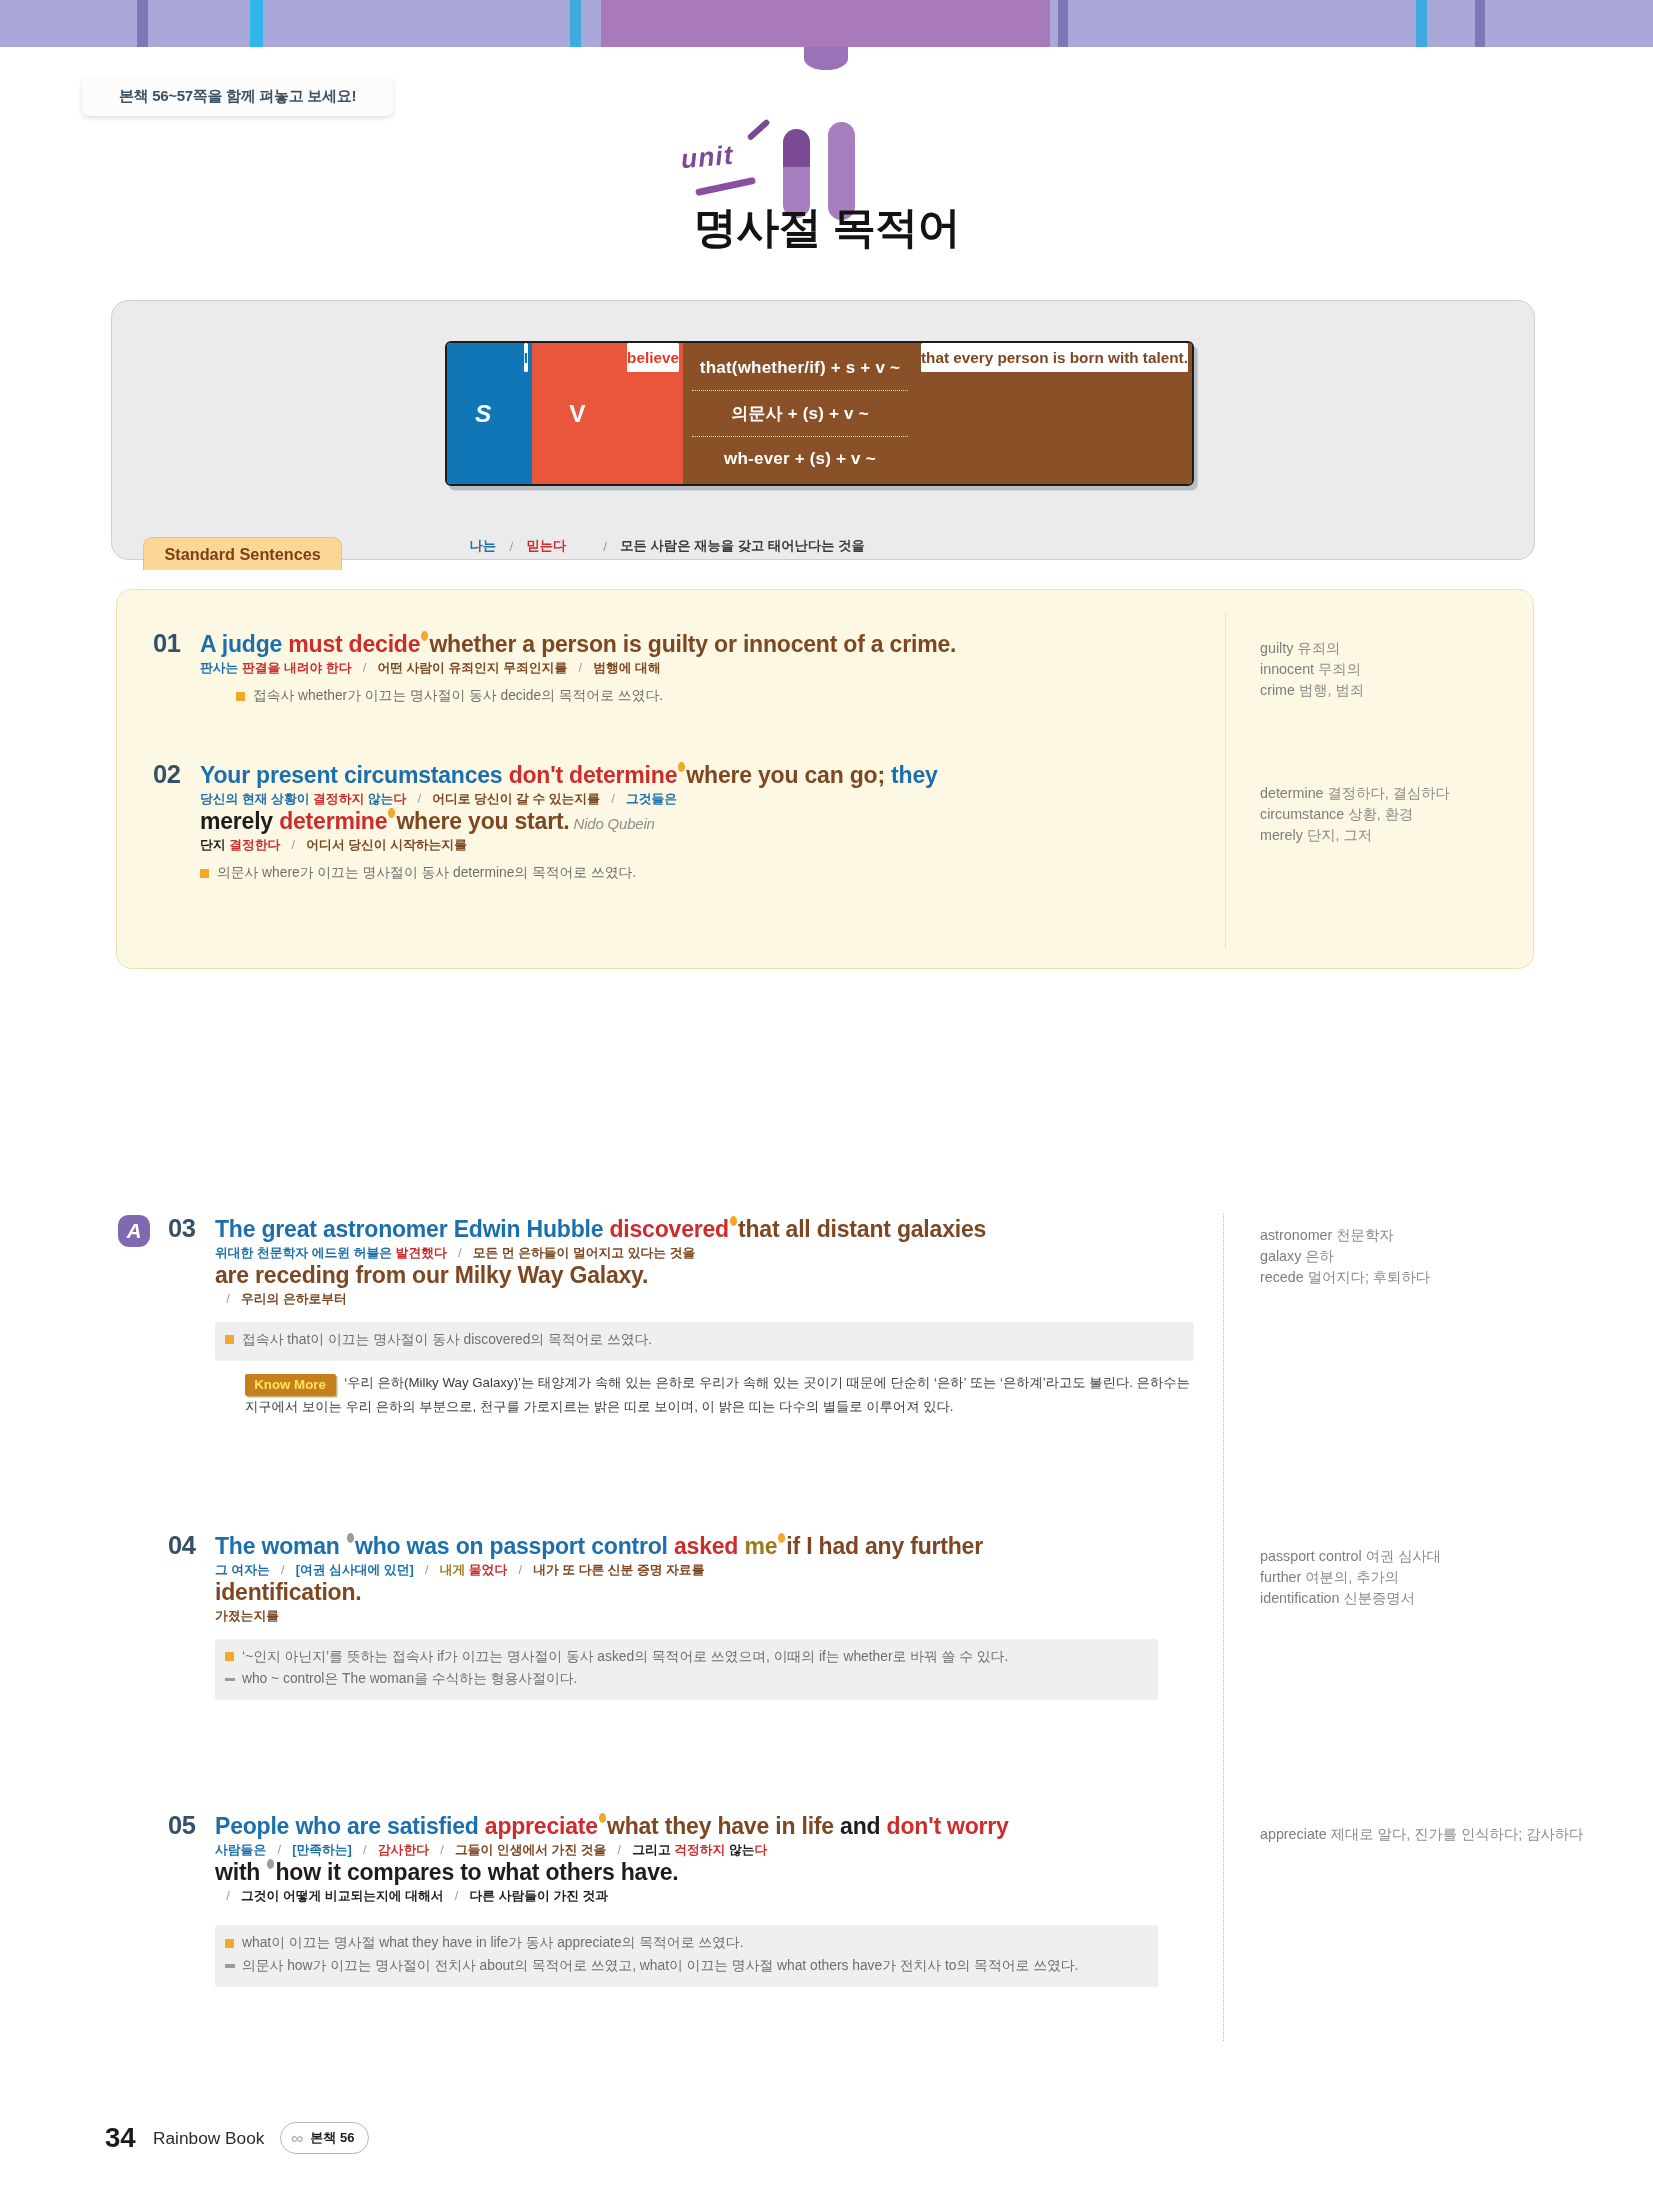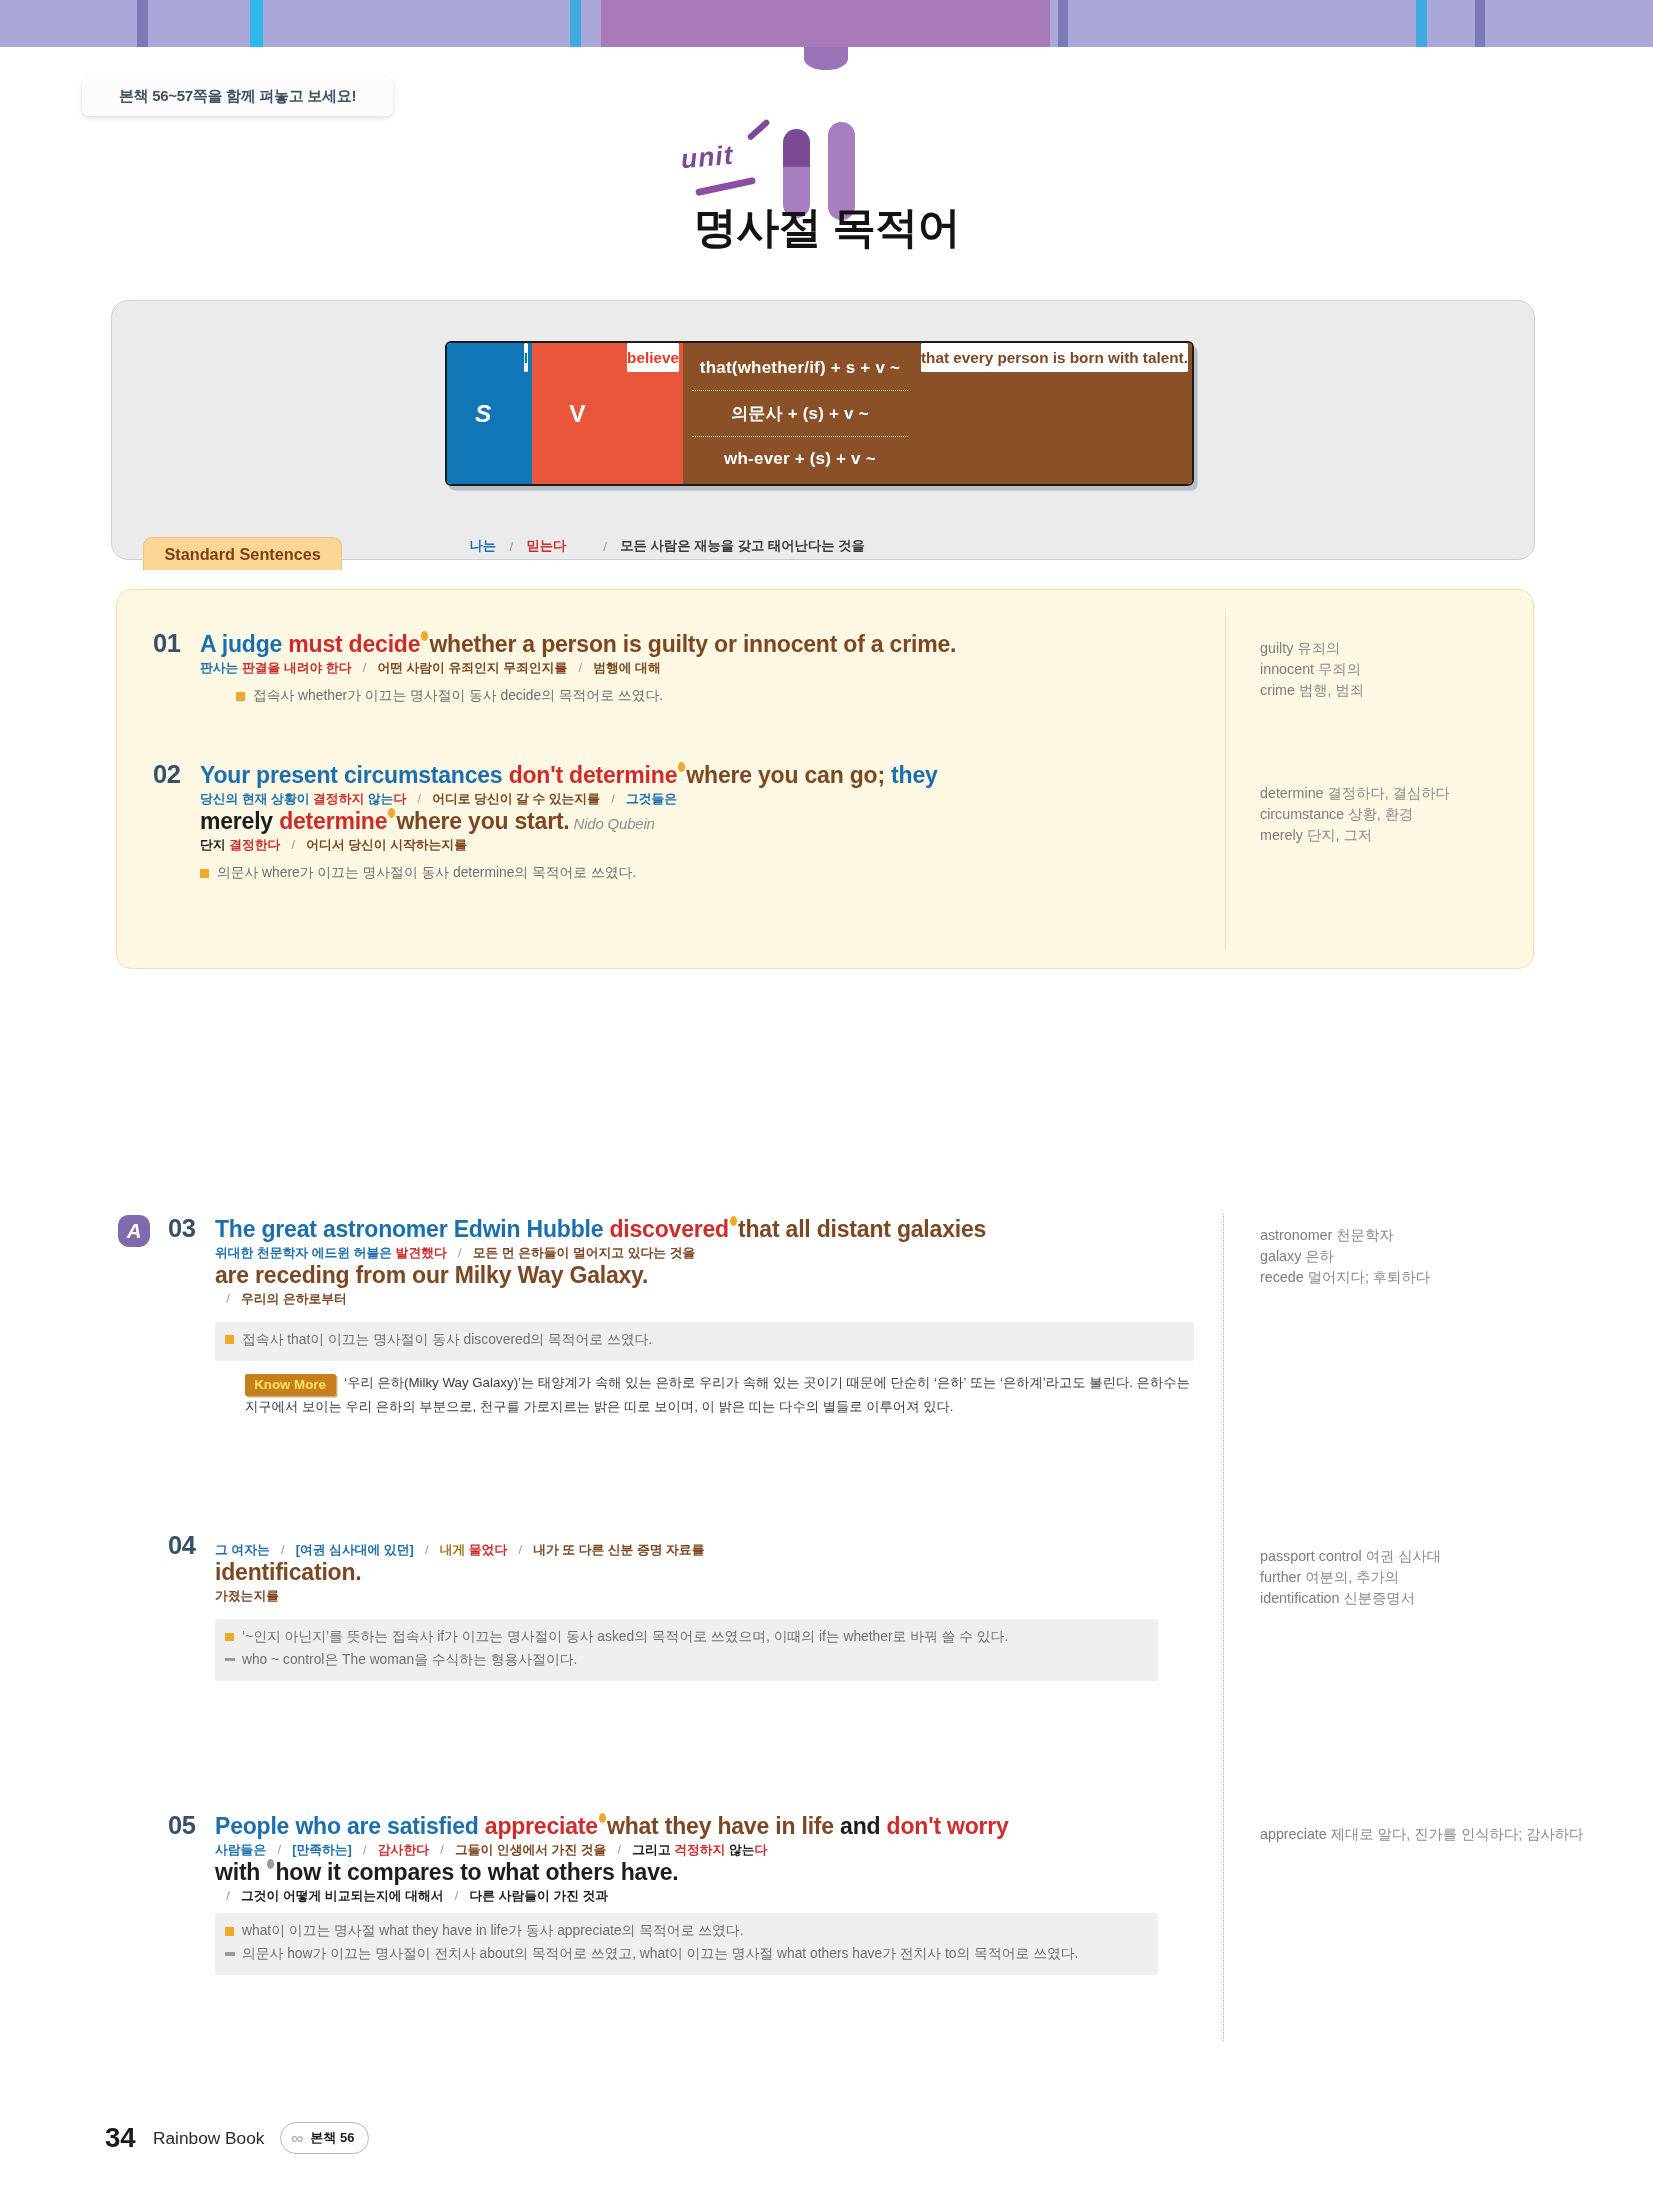--- a/index.html
+++ b/index.html
@@ -359,20 +359,21 @@
               </div>
             </div>
             <div class="knowmore"><span class="km-badge">Know More</span><span class="km-text">‘우리 은하(Milky Way Galaxy)’는 태양계가 속해 있는 은하로 우리가 속해 있는 곳이기 때문에 단순히 ‘은하’ 또는 ‘은하계’라고도 불린다. 은하수는 지구에서 보이는 우리 은하의 부분으로, 천구를 가로지르는 밝은 띠로 보이며, 이 밝은 띠는 다수의 별들로 이루어져 있다.</span></div>
           </div>
         </div>
       </div>
       <div class="s-block" style="left: 168px; top: 1531px; width: 990px;">
         <div class="s-row">
           <div class="s-num">04</div>
           <div class="s-body">
+            <div class="en"><span class="c-sub">The woman </span><span class="dot-mark gray"></span><span class="c-sub">who was on passport control </span><span class="c-vrb">asked </span><span class="c-gold">me</span><span class="dot-mark"></span><span class="c-obj">if I had any further</span></div>
             <div class="ko"><span class="c-sub">그 여자는</span><span class="sep" style="margin: 0px 11.2px;">/</span><span class="c-sub">[여권 심사대에 있던]</span><span class="sep" style="margin: 0px 11.2px;">/</span><span class="c-gold">내게</span><span class="c-vrb"> 물었다</span><span class="sep" style="margin: 0px 11.2px;">/</span><span class="c-obj">내가 또 다른 신분 증명 자료를</span></div>
             <div class="en w2"><span class="c-obj">identification.</span></div>
             <div class="ko"><span class="c-obj">가졌는지를</span></div>
             <div class="notes gray-strip" style="margin-top: 15.3px;">
               <div class="note-line">
                 <span class="bl-sq"></span>
                 <span>‘~인지 아닌지’를 뜻하는 접속사 if가 이끄는 명사절이 동사 asked의 목적어로 쓰였으며, 이때의 if는 whether로 바꿔 쓸 수 있다.</span>
               </div>
               <div class="note-line">
                 <span class="bl-dash"></span>
@@ -383,21 +384,21 @@
         </div>
       </div>
       <div class="s-block" style="left: 168px; top: 1811px; width: 990px;">
         <div class="s-row">
           <div class="s-num">05</div>
           <div class="s-body">
             <div class="en"><span class="c-sub">People who are satisfied </span><span class="c-vrb">appreciate</span><span class="dot-mark"></span><span class="c-obj">what they have in life</span><span class="c-blk"> and </span><span class="c-vrb">don</span><span class="c-vrb">'t worry</span></div>
             <div class="ko"><span class="c-sub">사람들은</span><span class="sep" style="margin: 0px 11.2px;">/</span><span class="c-sub">[만족하는]</span><span class="sep" style="margin: 0px 11.2px;">/</span><span class="c-vrb">감사한다</span><span class="sep" style="margin: 0px 11.2px;">/</span><span class="c-obj">그들이 인생에서 가진 것을</span><span class="sep" style="margin: 0px 11.2px;">/</span><span class="c-blk">그리고</span><span class="c-vrb"> 걱정하지</span><span class="c-blk"> 않는</span><span class="c-vrb">다</span></div>
             <div class="en w2"><span class="c-blk">with </span><span class="dot-mark gray"></span><span class="c-blk">how it compares to what others have.</span></div>
             <div class="ko"><span class="sep" style="margin: 0px 11.2px;">/</span><span class="c-blk">그것이 어떻게 비교되는지에 대해서</span><span class="sep" style="margin: 0px 11.2px;">/</span><span class="c-blk">다른 사람들이 가진 것과</span></div>
-            <div class="notes gray-strip" style="margin-top: 10px;">
+            <div class="notes gray-strip" style="margin-top: 22px;">
               <div class="note-line">
                 <span class="bl-sq"></span>
                 <span>what이 이끄는 명사절 what they have in life가 동사 appreciate의 목적어로 쓰였다.</span>
               </div>
               <div class="note-line">
                 <span class="bl-dash"></span>
                 <span>의문사 how가 이끄는 명사절이 전치사 about의 목적어로 쓰였고, what이 이끄는 명사절 what others have가 전치사 to의 목적어로 쓰였다.</span>
               </div>
             </div>
           </div>

